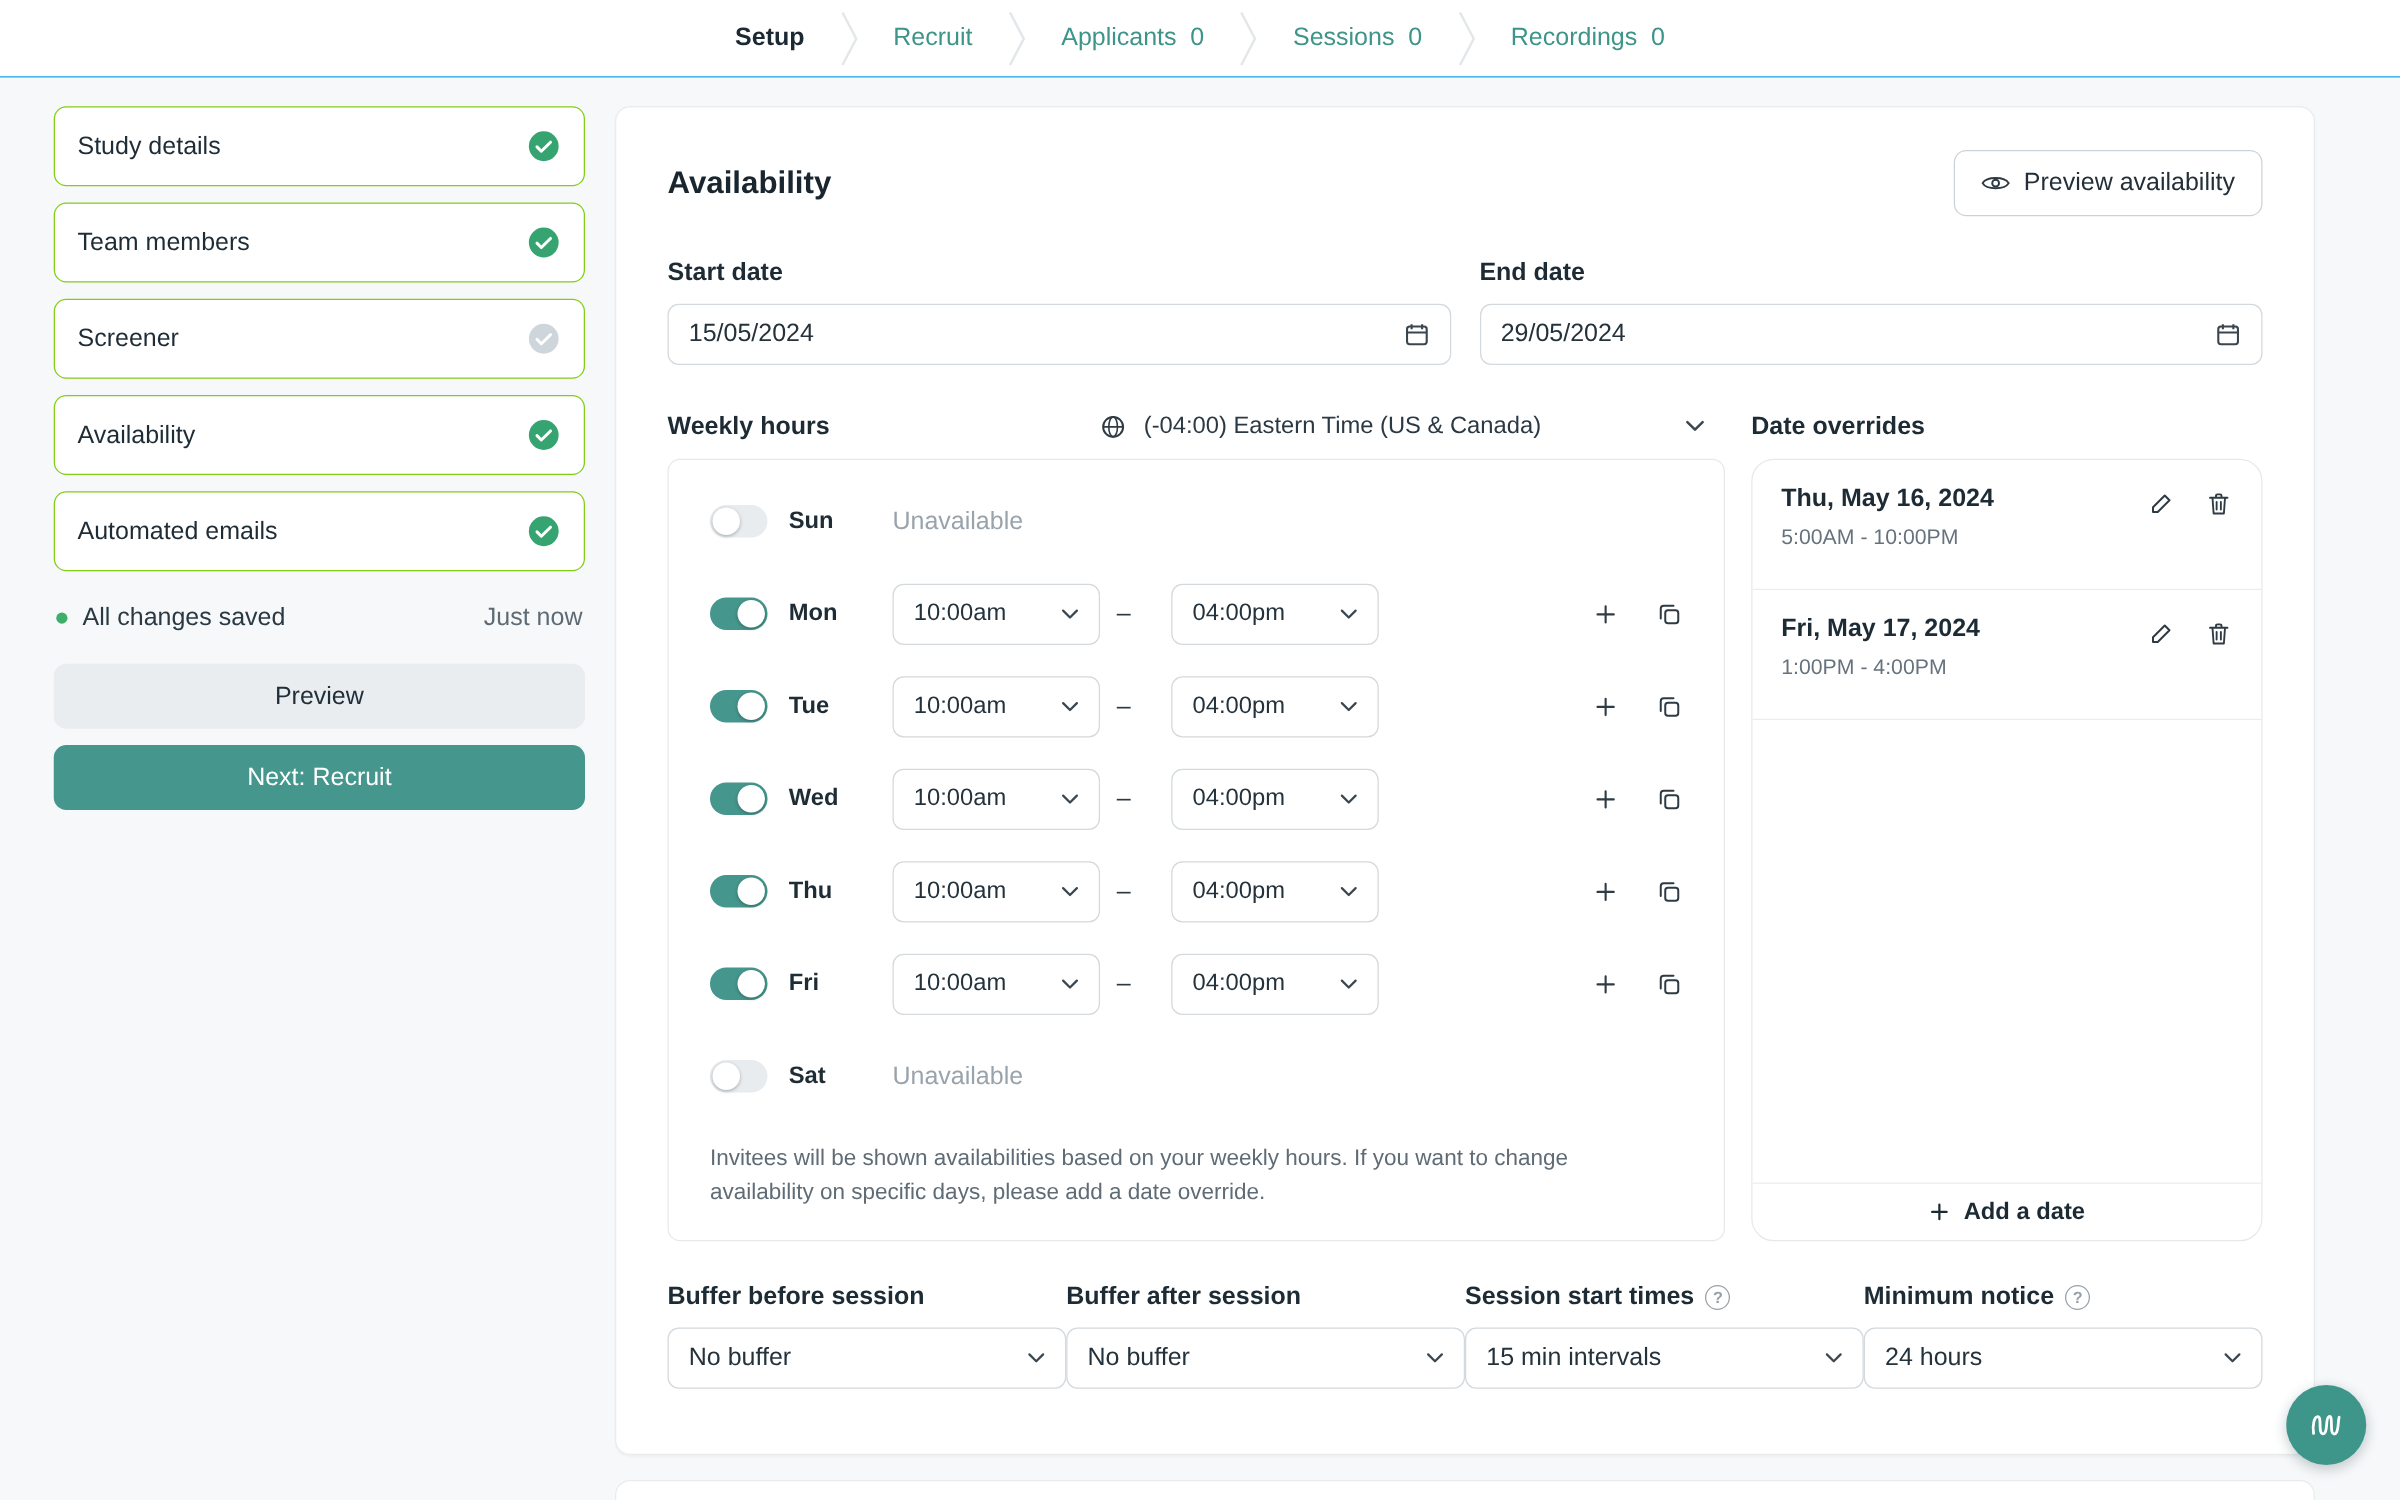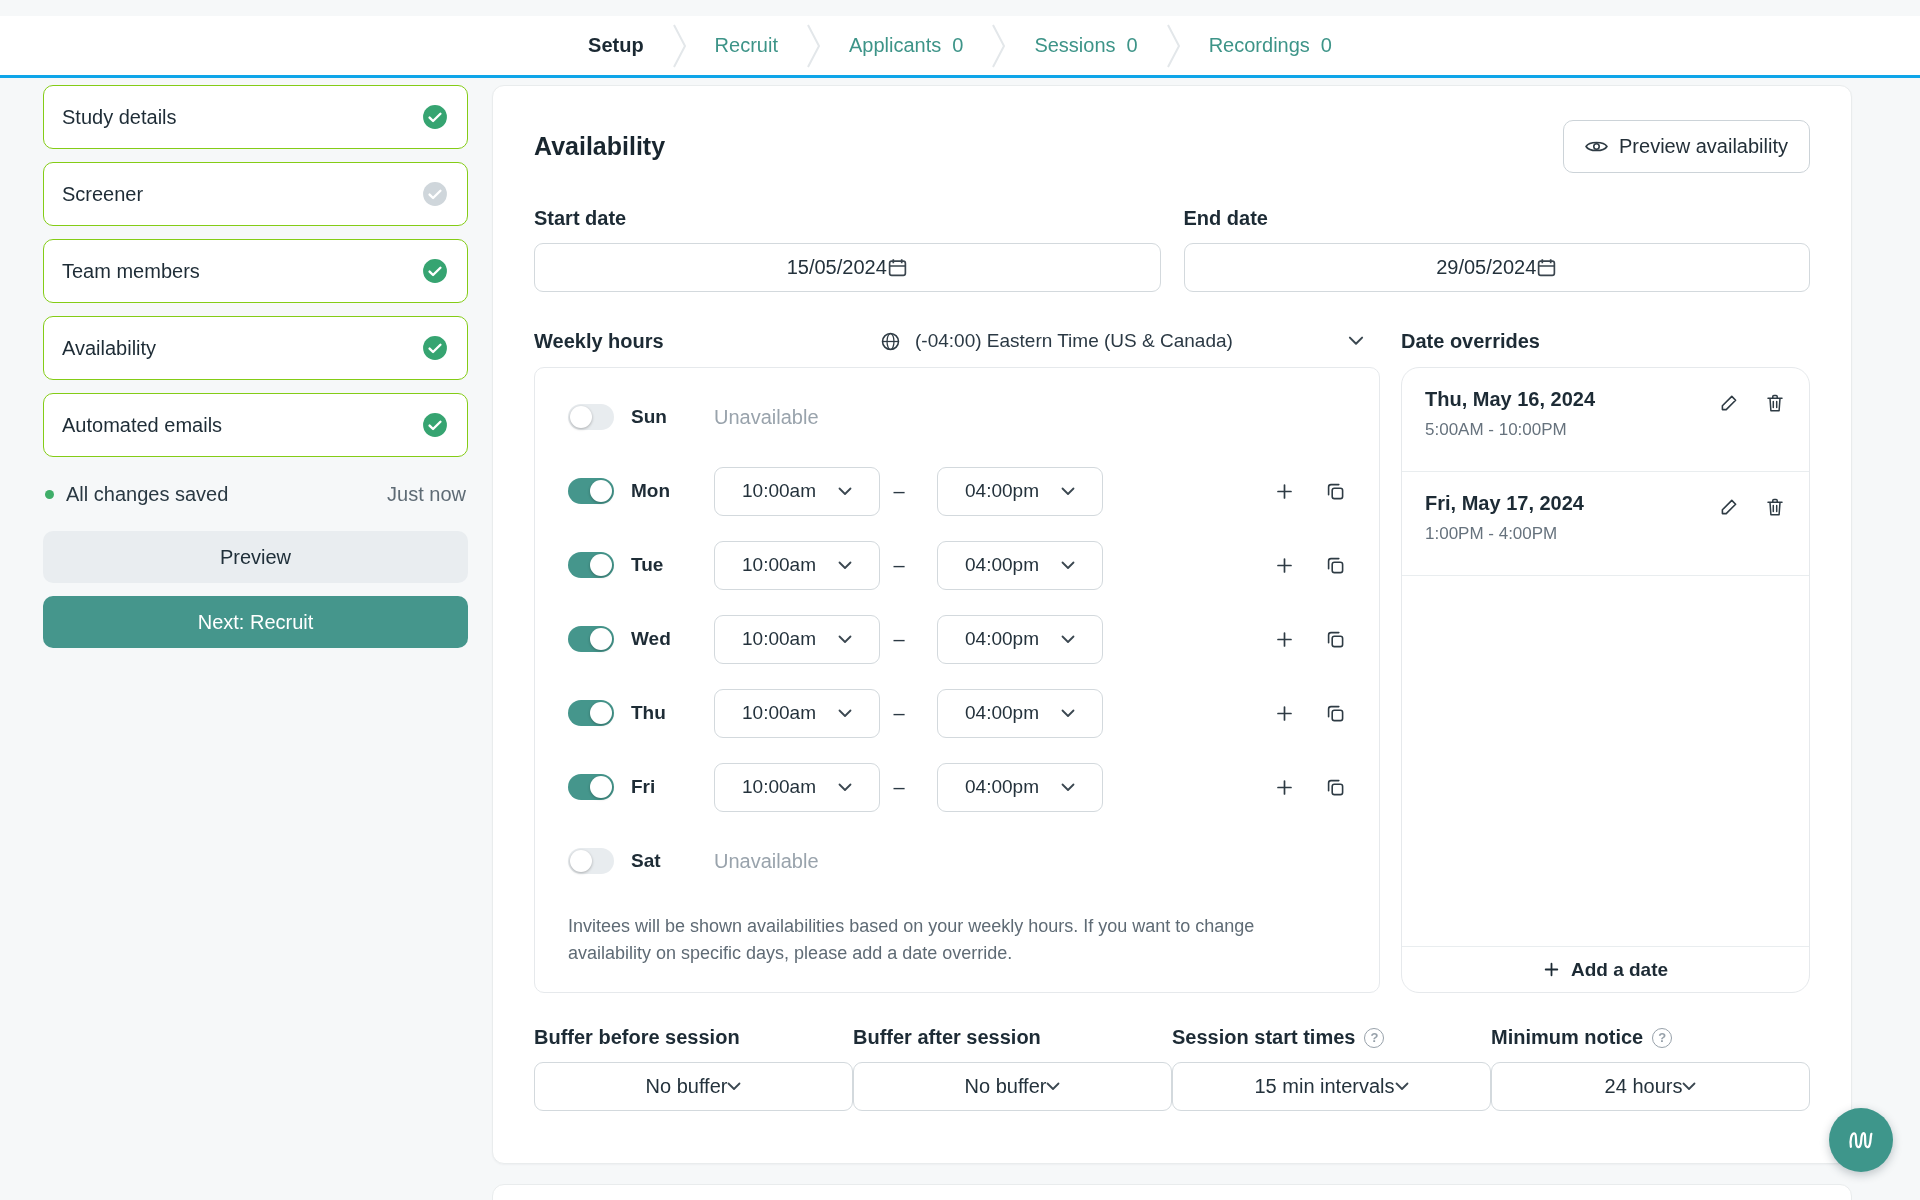--- a/index.html
+++ b/index.html
@@ -1,21 +1,21 @@
 <!DOCTYPE html>
 <html><head>
 <meta charset="utf-8">
 <style>
   * { margin:0; padding:0; box-sizing:border-box; }
   html,body { width:1920px; height:1200px; }
   body { font-family:"Liberation Sans","DejaVu Sans",sans-serif; background:#f6f8f9; color:#1e2c36; }
   .page { position:relative; width:1920px; height:1200px; overflow:hidden; }
 
   
-  .topnav { position:absolute; top:16px; left:0; right:0; height:62px; background:#fff; border-bottom:3px solid #0ea5e9; display:flex; align-items:center; justify-content:center; gap:28px; z-index:5; }
+  .topnav { position:absolute; top:0; left:0; right:0; height:62px; background:#fff; border-bottom:1px solid #0ea5e9; display:flex; align-items:center; justify-content:center; gap:28px; z-index:5; }
   .crumb { font-size:20px; color:#3d9488; cursor:pointer; display:flex; align-items:center; }
   .crumb.active { color:#1b2933; font-weight:700; }
   .crumb .crumb-count { margin-left:11px; }
   .sep { display:block; }
 
   
   .sidebar { position:absolute; left:43px; top:85px; width:425px; }
   .step-card { height:64px; background:#fff; border:1px solid #84cc16; border-radius:10px; display:flex; align-items:center; justify-content:space-between; padding:0 19px 0 18px; margin-bottom:13px; font-size:20px; color:#1e2c36; cursor:pointer; }
   .saved-row { display:flex; align-items:center; justify-content:space-between; margin:26px 2px 25px; font-size:20px; }
   .saved-left { display:flex; align-items:center; gap:12px; color:#2a3943; }
@@ -27,21 +27,21 @@
 
   
   .main-card { position:absolute; left:492px; top:85px; width:1360px; height:1079px; background:#fff; border:1px solid #e9eced; border-radius:12px; box-shadow:0 1px 2px rgba(20,35,45,.04); padding:34px 41px 0; }
   .panel-header { display:flex; align-items:center; justify-content:space-between; margin-bottom:34px; }
   .panel-title { font-size:25px; font-weight:700; color:#19262f; }
   .btn-outline { display:flex; align-items:center; gap:11px; height:53px; padding:0 21px; background:#fff; border:1px solid #ccd3d8; border-radius:10px; font-size:20px; color:#243039; font-family:inherit; cursor:pointer; }
 
   .dates-row { display:flex; gap:23px; margin-bottom:36px; }
   .field { flex:1; }
   .field-label { font-size:20px; font-weight:600; color:#1d2b35; margin-bottom:13px; }
-  .input { height:49px; border:1px solid #d3d9dd; border-radius:9px; padding:0 16px; display:flex; align-items:center; justify-content:center; font-size:20px; color:#24323c; cursor:pointer; background:#fff; }
+  .input { height:49px; border:1px solid #d3d9dd; border-radius:9px; padding:0 16px; display:flex; align-items:center; justify-content:space-between; font-size:20px; color:#24323c; cursor:pointer; background:#fff; }
 
   .columns { display:flex; gap:21px; }
   .col-left { width:846px; }
   .col-right { flex:1; display:flex; flex-direction:column; }
   .col-header { display:flex; align-items:center; height:26px; margin-bottom:13px; }
   .col-header .hdr-label { font-size:20px; font-weight:600; color:#1d2b35; }
   .tz-select { margin-left:auto; width:500px; display:flex; align-items:center; gap:14px; cursor:pointer; font-size:19px; color:#2b3944; }
   .tz-select .chev { margin-left:auto; margin-right:16px; }
 
   .weekly-card { height:626px; border:1px solid #e6e9ec; border-radius:10px; padding:12px 33px 0; background:#fff; }
@@ -111,30 +111,30 @@
 
   <aside class="sidebar">
     <div class="step-card">
       <span>Study details</span>
       <svg width="26" height="26" viewBox="0 0 24 24">
           <circle cx="12" cy="12" r="11" fill="#36a471"></circle>
           <path d="M7 12.5 l3.2 3.2 L17 9" stroke="#fff" stroke-width="2.2" fill="none" stroke-linecap="round" stroke-linejoin="round"></path>
         </svg>
     </div>
     <div class="step-card">
+      <span>Team members</span>
+      <svg width="26" height="26" viewBox="0 0 24 24">
+          <circle cx="12" cy="12" r="11" fill="#36a471"></circle>
+          <path d="M7 12.5 l3.2 3.2 L17 9" stroke="#fff" stroke-width="2.2" fill="none" stroke-linecap="round" stroke-linejoin="round"></path>
+        </svg>
+    </div>
+    <div class="step-card">
       <span>Screener</span>
       <svg width="26" height="26" viewBox="0 0 24 24">
           <circle cx="12" cy="12" r="11" fill="#cfd6db"></circle>
-          <path d="M7 12.5 l3.2 3.2 L17 9" stroke="#fff" stroke-width="2.2" fill="none" stroke-linecap="round" stroke-linejoin="round"></path>
-        </svg>
-    </div>
-    <div class="step-card">
-      <span>Team members</span>
-      <svg width="26" height="26" viewBox="0 0 24 24">
-          <circle cx="12" cy="12" r="11" fill="#36a471"></circle>
           <path d="M7 12.5 l3.2 3.2 L17 9" stroke="#fff" stroke-width="2.2" fill="none" stroke-linecap="round" stroke-linejoin="round"></path>
         </svg>
     </div>
     <div class="step-card">
       <span>Availability</span>
       <svg width="26" height="26" viewBox="0 0 24 24">
           <circle cx="12" cy="12" r="11" fill="#36a471"></circle>
           <path d="M7 12.5 l3.2 3.2 L17 9" stroke="#fff" stroke-width="2.2" fill="none" stroke-linecap="round" stroke-linejoin="round"></path>
         </svg>
     </div>

